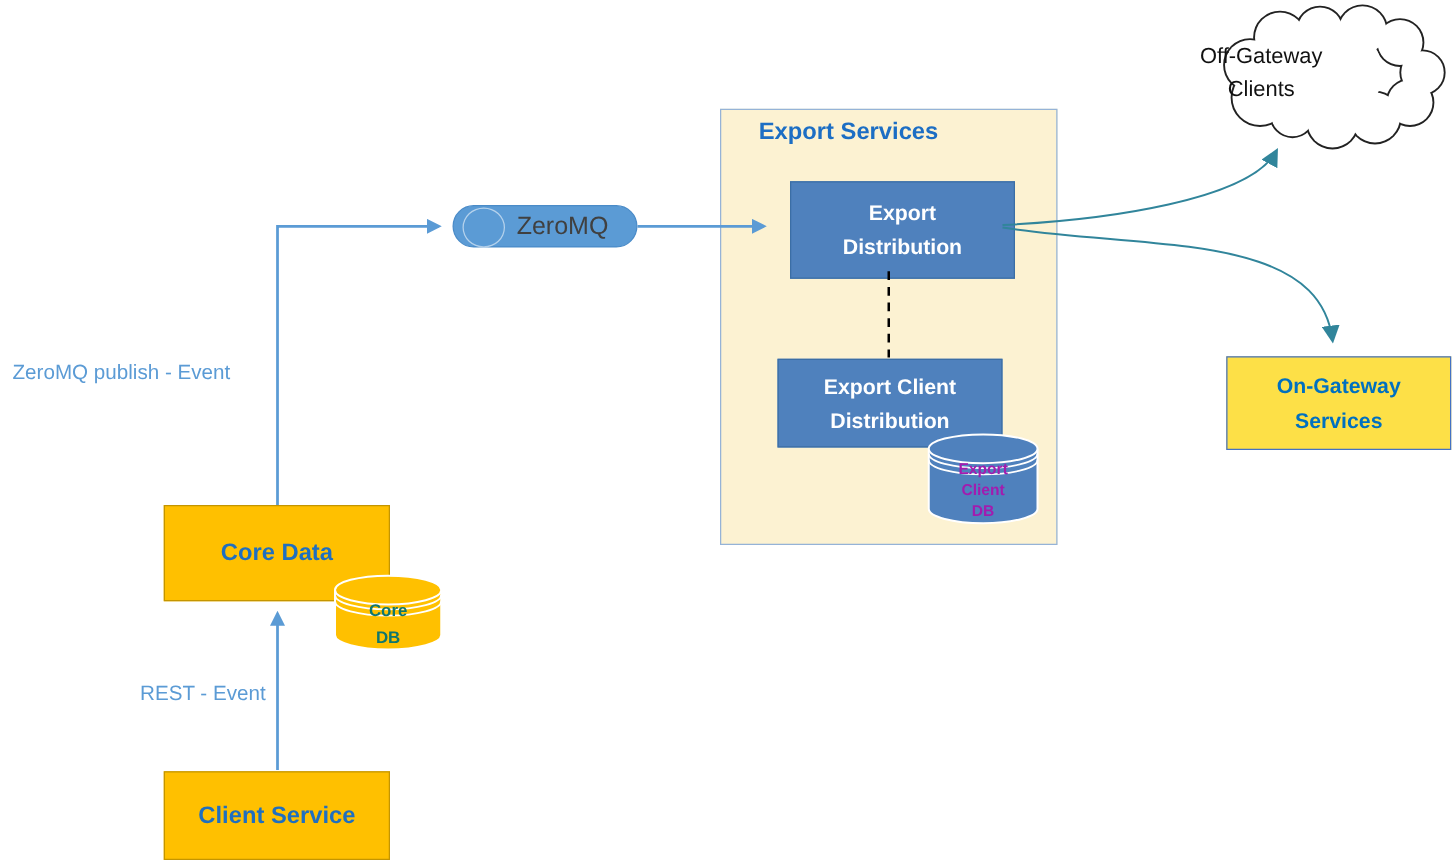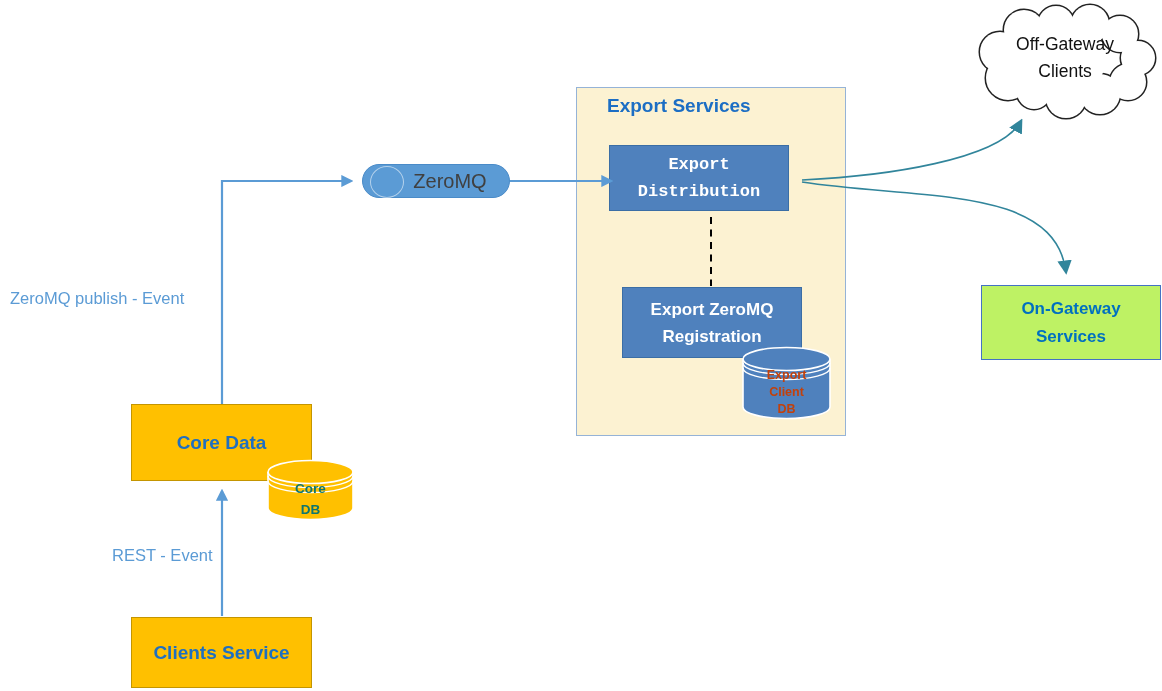--- a/index.html
+++ b/index.html
@@ -22,21 +22,21 @@
   }
   .blue-box{
     background:#4F81BD;border:1px solid #3B6EA5;color:#ffffff;
     font-weight:bold;font-size:17px;line-height:27px;
   }
   .gold-box{
     background:#FFC000;border:1.5px solid #C49500;color:#1F6FC0;
     font-weight:bold;font-size:19px;
   }
   .white-box{
-    background:#bef264;border:1.5px solid #4472C4;color:#0070C0;
+    background:#fde047;border:1.5px solid #4472C4;color:#0070C0;
     font-weight:bold;font-size:17px;line-height:28px;
   }
   .pill{
     position:absolute;box-sizing:border-box;
     background:#5B9BD5;border:1px solid #4A8BC8;border-radius:17px;
     color:#404040;font-size:20px;display:flex;align-items:center;justify-content:center;
     padding-left:28px;
   }
   .pill-ellipse{
     position:absolute;left:7px;top:1px;width:32px;height:30px;
@@ -46,47 +46,47 @@
     position:absolute;color:#5B9BD5;font-size:16.5px;white-space:nowrap;
   }
   .cloud-label{
     position:absolute;color:#111111;font-size:17.5px;line-height:27px;
     text-align:center;z-index:6;
   }
   .db-label{
     position:absolute;text-align:center;font-weight:bold;z-index:6;
   }
   .db-label.gold-db{color:#0f766e;font-size:13.5px;line-height:21px;}
-  .db-label.blue-db{color:#c2410c;font-size:12.5px;line-height:17px;}
+  .db-label.blue-db{color:#a21caf;font-size:12.5px;line-height:17px;}
   svg.overlay{position:absolute;left:0;top:0;z-index:5;pointer-events:none;}
   .z1{z-index:1;} .z2{z-index:2;}
 </style>
 </head>
 <body>
 
 <div class="canvas">
 
   <div class="abs container-box z1" style="left:576px;top:87px;width:270px;height:349px;">
     <div class="container-title">Export Services</div>
   </div>
 
-  <div class="node blue-box z2" style="left:609px;top:145px;width:180px;height:66px;font-family:Liberation Mono, monospace;">
+  <div class="node blue-box z2" style="left:632px;top:145px;width:180px;height:78px;">
     <span class="wrap" style="width:125px;">Export Distribution</span>
   </div>
 
   <div class="node blue-box z2" style="left:622px;top:287px;width:180px;height:71px;">
-    <span class="wrap" style="width:160px;">Export ZeroMQ Registration</span>
+    <span class="wrap" style="width:160px;">Export Client Distribution</span>
   </div>
 
   <div class="node gold-box z2" style="left:131px;top:404px;width:181px;height:77px;">
     <span class="wrap">Core Data</span>
   </div>
 
   <div class="node gold-box z2" style="left:131px;top:617px;width:181px;height:71px;">
-    <span class="wrap">Clients Service</span>
+    <span class="wrap">Client Service</span>
   </div>
 
   <div class="node white-box z2" style="left:981px;top:285px;width:180px;height:75px;">
     <span class="wrap" style="width:145px;">On-Gateway Services</span>
   </div>
 
   <div class="pill z2" style="left:362px;top:164px;width:148px;height:34px;">
     <span class="pill-ellipse"></span>
     <span>ZeroMQ</span>
   </div>
@@ -152,19 +152,19 @@
     </g>
 
     <g>
       <path d="M743,359 L743,407 A43.5,11.5 0 0 0 830,407 L830,359" fill="#4F81BD" stroke="#ffffff" stroke-width="1.6"></path>
       <ellipse cx="786.5" cy="359" rx="43.5" ry="11.5" fill="#4F81BD" stroke="#ffffff" stroke-width="1.6"></ellipse>
       <path d="M743,363 A43.5,11.5 0 0 0 830,363" fill="none" stroke="#ffffff" stroke-width="1.4"></path>
       <path d="M743,368 A43.5,11.5 0 0 0 830,368" fill="none" stroke="#ffffff" stroke-width="1.4"></path>
     </g>
   </svg>
 
-  <div class="cloud-label" style="left:999px;top:31px;width:132px;">Off-Gateway Clients</div>
+  <div class="cloud-label" style="left:943px;top:31px;width:132px;">Off-Gateway Clients</div>
 
   <div class="db-label gold-db" style="left:284px;top:478px;width:53px;">Core DB</div>
 
   <div class="db-label blue-db" style="left:761px;top:367px;width:51px;">Export Client DB</div>
 
 </div>
 
 </body></html>

